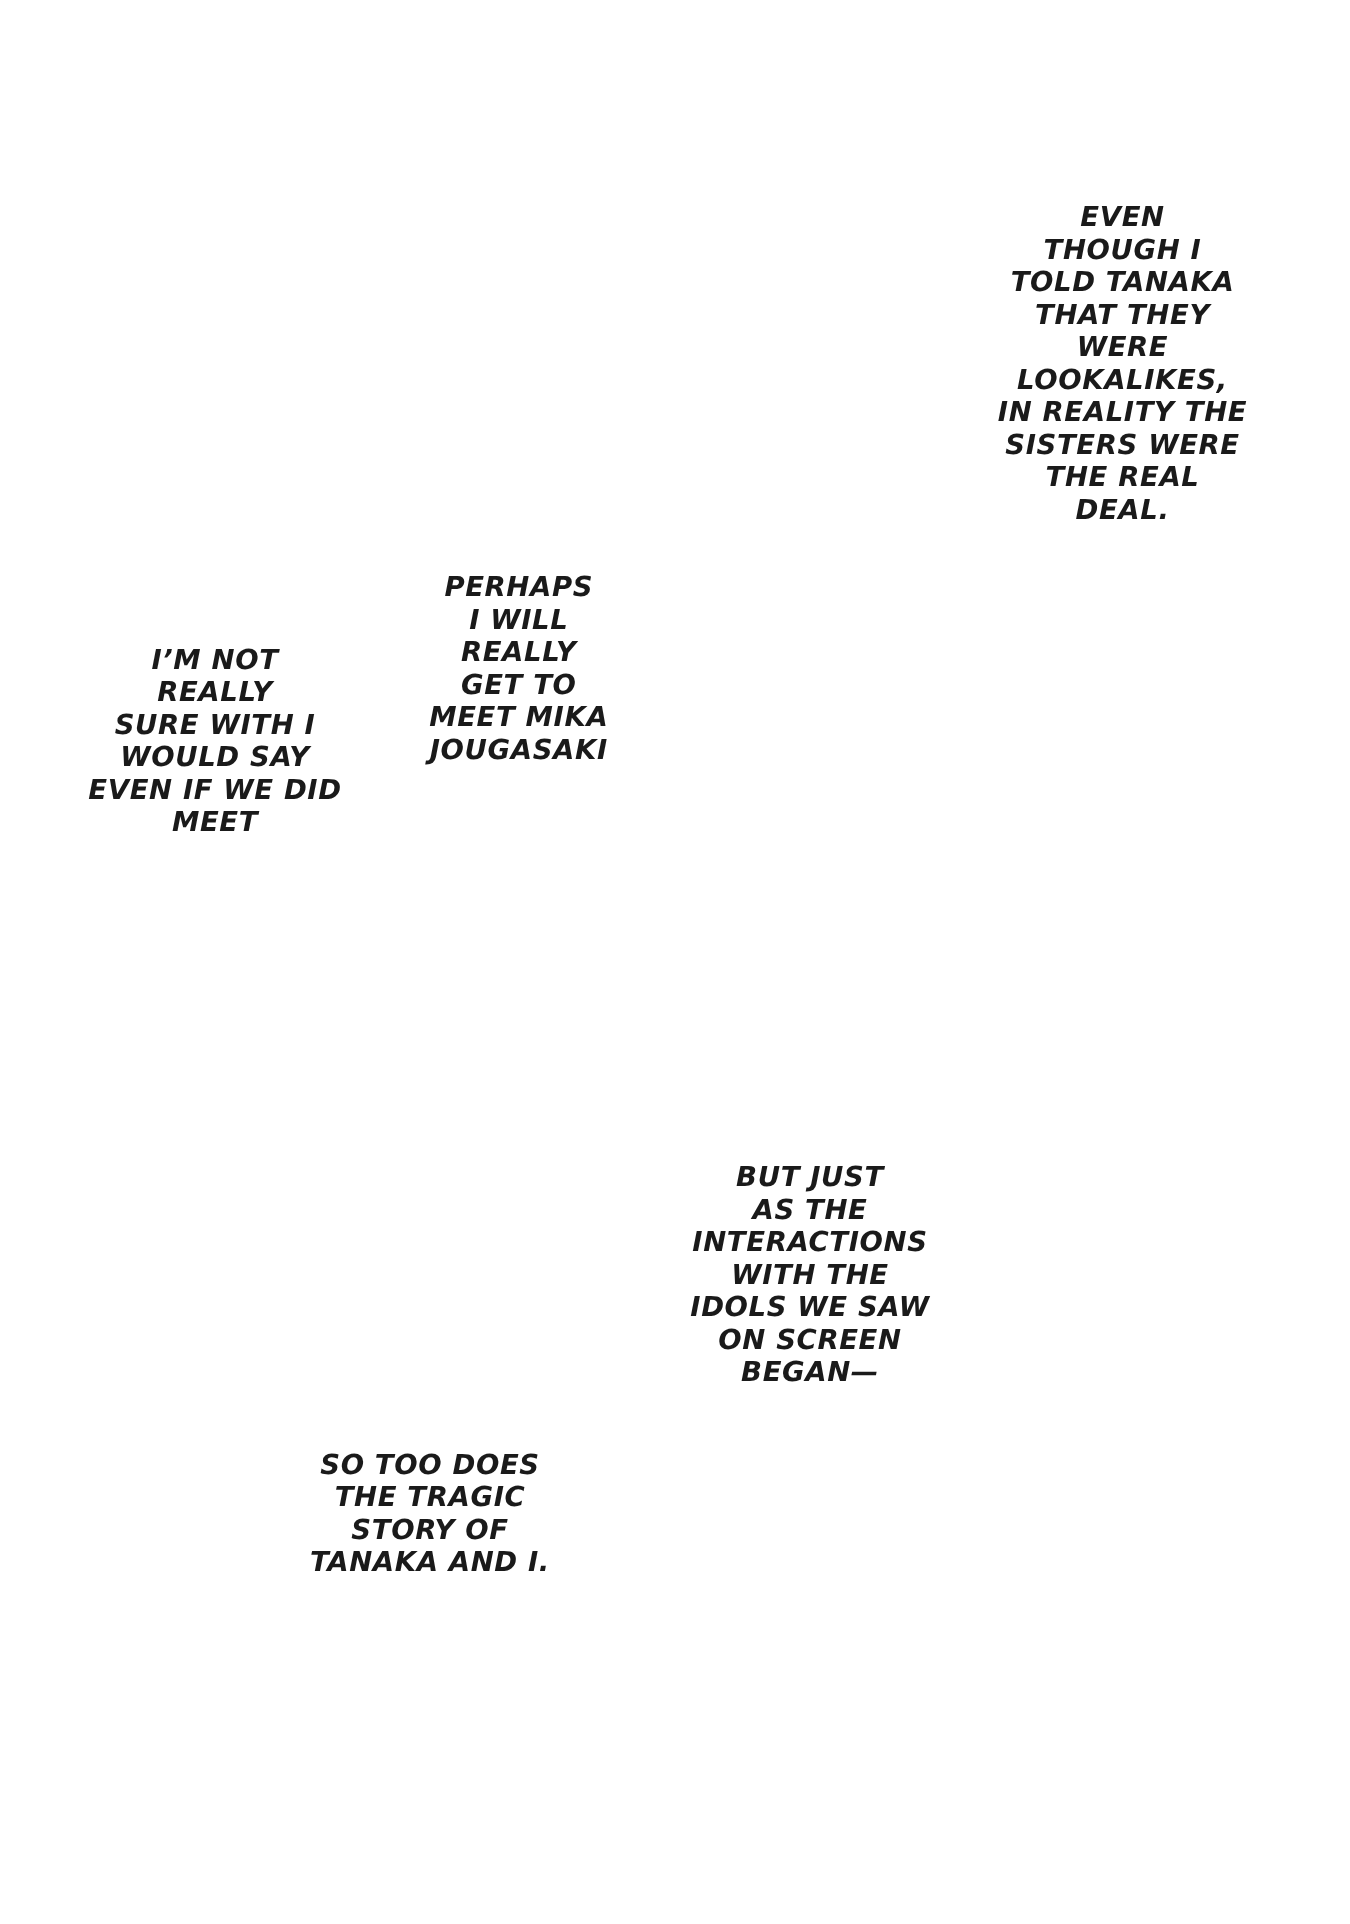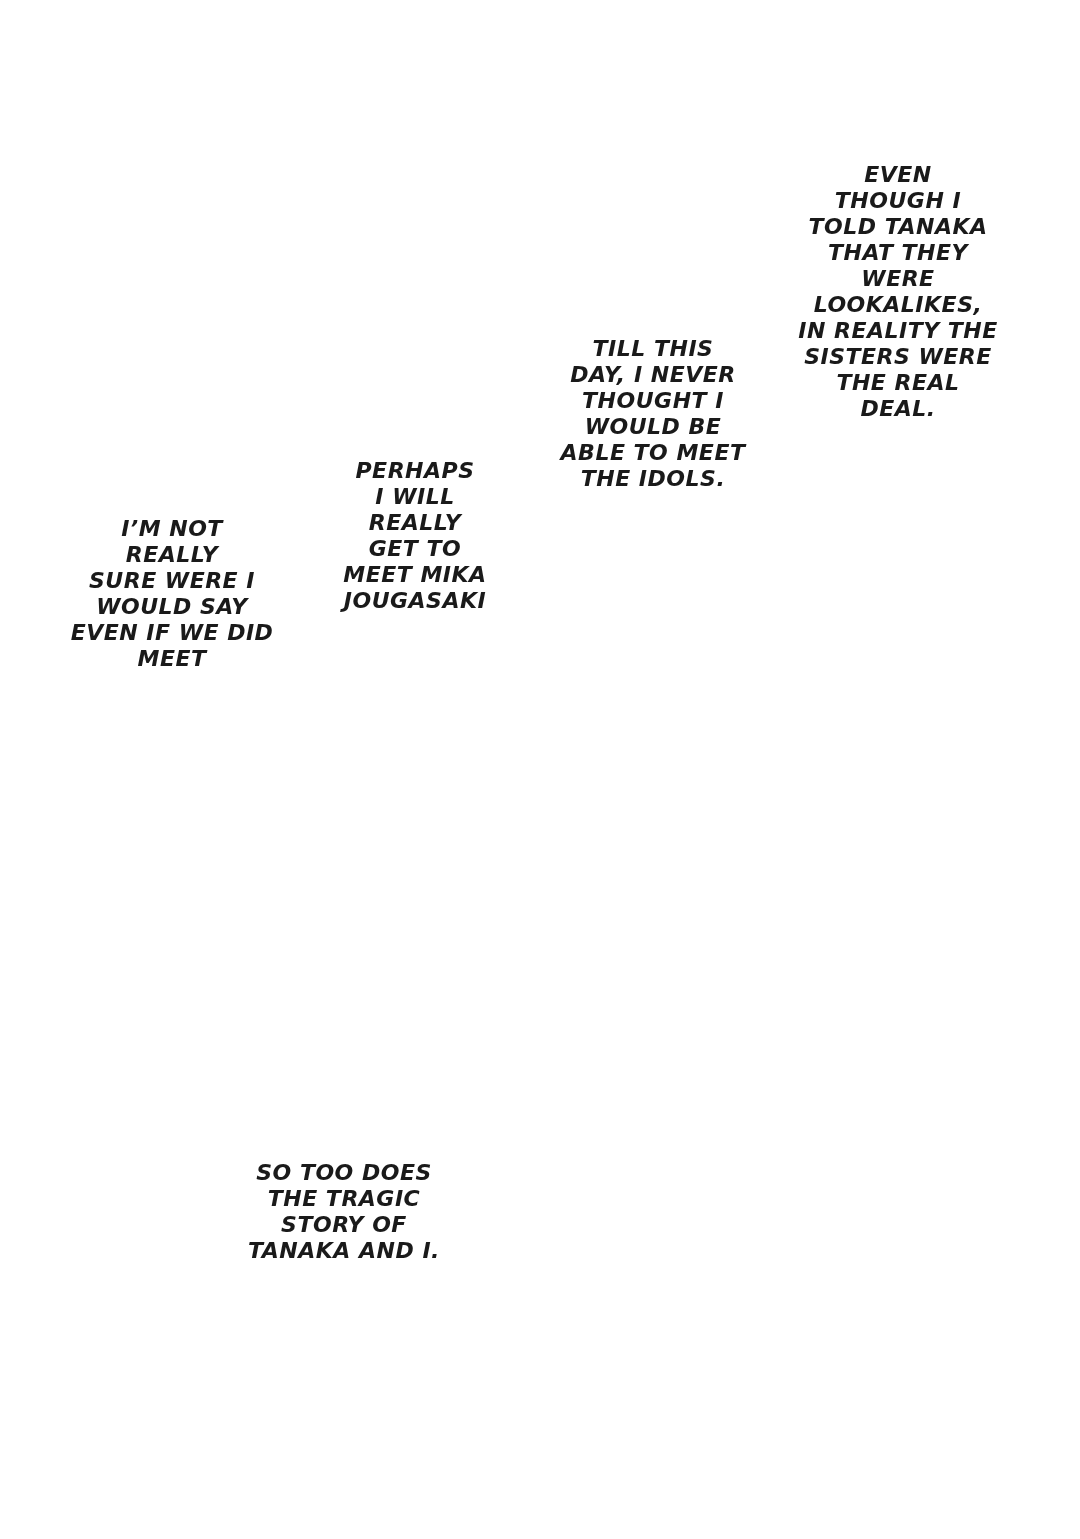--- a/index.html
+++ b/index.html
@@ -46,39 +46,40 @@
 THOUGH I
 TOLD TANAKA
 THAT THEY
 WERE
 LOOKALIKES,
 IN REALITY THE
 SISTERS WERE
 THE REAL
 DEAL.</div>
 
-  <div class="narration blk-1">TILL THIS
-DAY, I NEVER
-THOUGHT I
-WOULD BE
-ABLE TO MEET
-THE IDOLS.</div>
 
   <div class="narration blk-2">PERHAPS
 I WILL
 REALLY
 GET TO
 MEET MIKA
 JOUGASAKI</div>
 
   <div class="narration blk-3">I’M NOT
 REALLY
-SURE WERE I
+SURE WITH I
 WOULD SAY
 EVEN IF WE DID
 MEET</div>
 
+  <div class="narration blk-4">BUT JUST
+AS THE
+INTERACTIONS
+WITH THE
+IDOLS WE SAW
+ON SCREEN
+BEGAN—</div>
 
   <div class="narration blk-5">SO TOO DOES
 THE TRAGIC
 STORY OF
 TANAKA AND I.</div>
 </div>
 
 </body></html>

